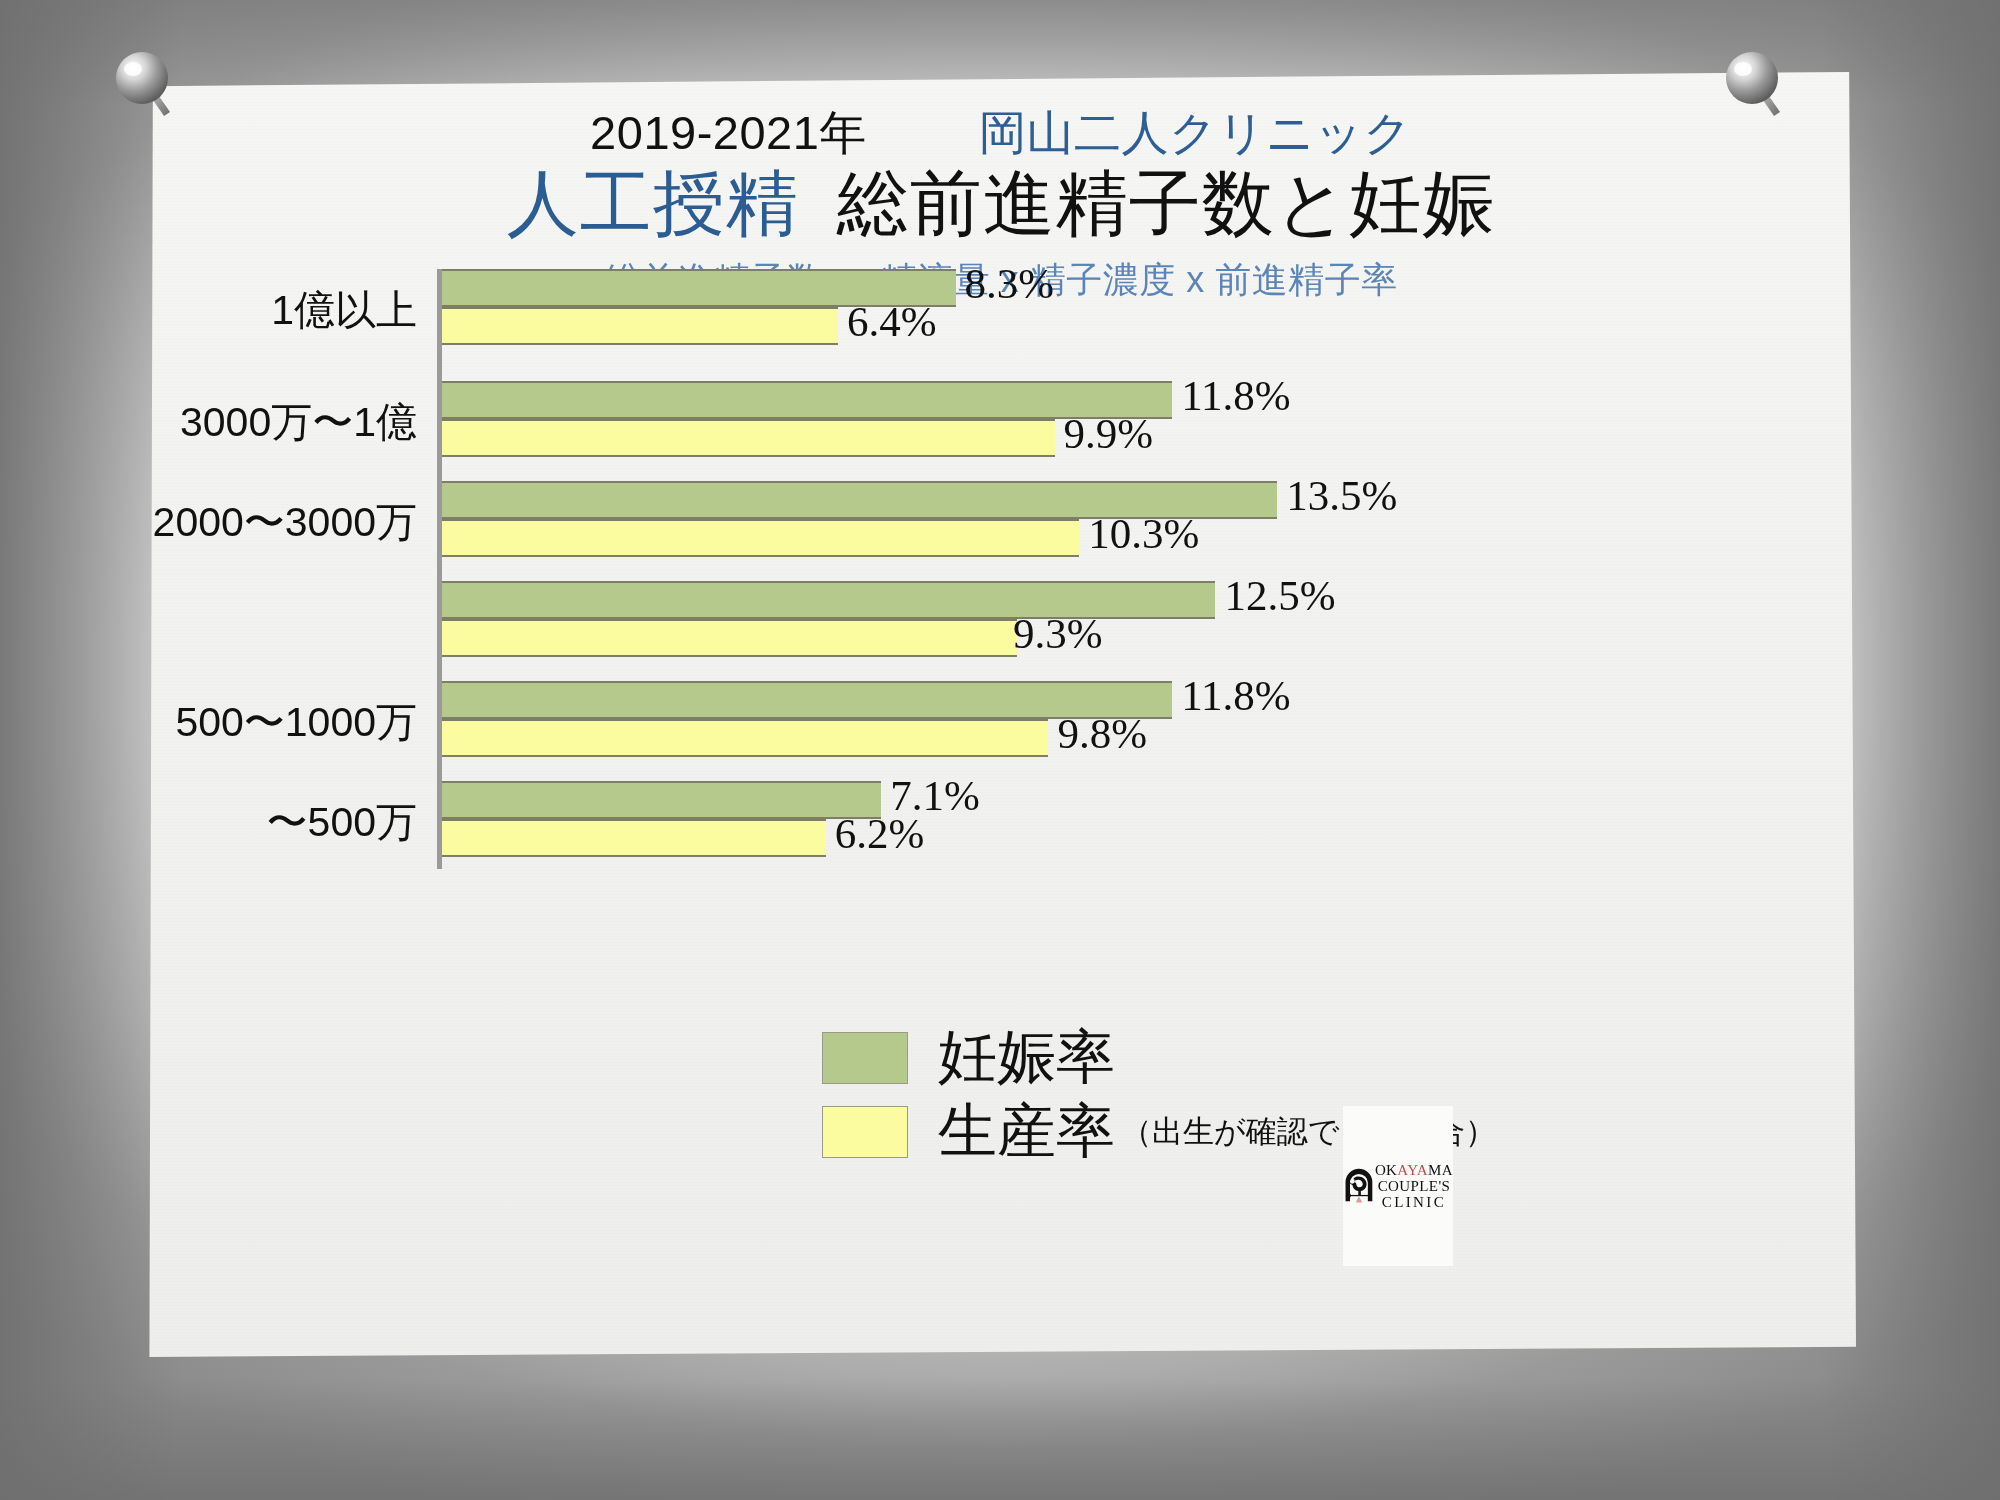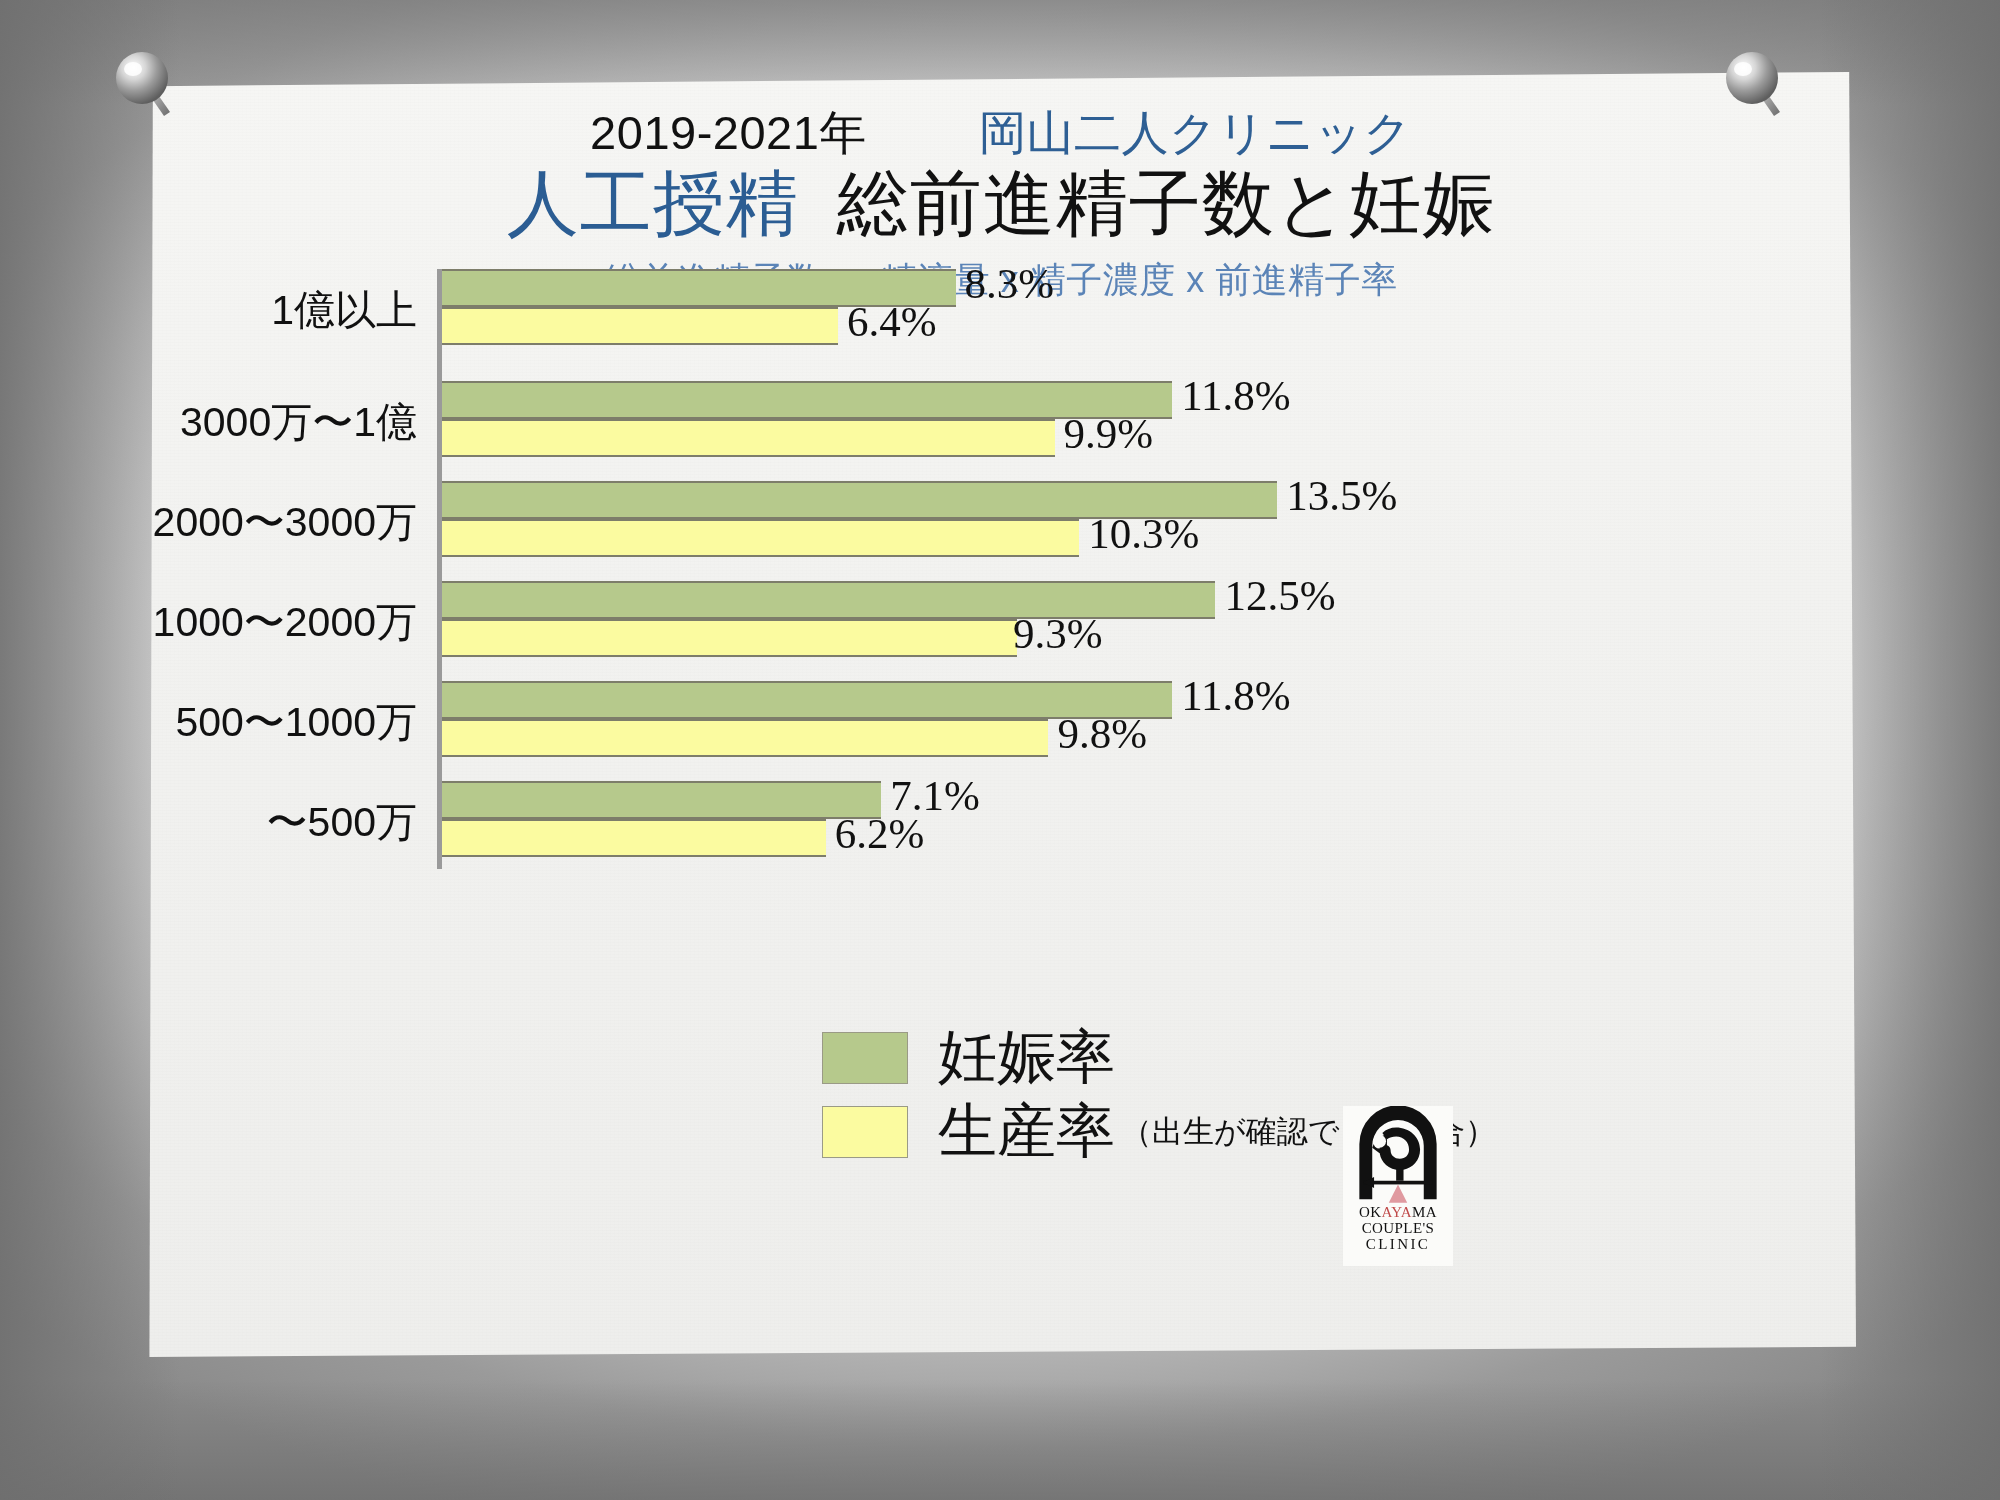--- a/index.html
+++ b/index.html
@@ -108,21 +108,21 @@
   .swatch{width:86px;height:52px;border:1px solid #9a9a86;box-sizing:border-box;}
   .swatch.green{background:#b6c98c;}
   .swatch.yellow{background:#fbfba0;}
   .leg-main{font-size:59px;color:#111;margin-left:30px;white-space:nowrap;}
   .leg-sub{font-size:31px;color:#111;margin-left:6px;white-space:nowrap;}
 
   
   .logo{
     position:absolute;left:1197px;top:1034px;width:110px;height:160px;
     background:#fbfbf9;
-    display:flex;flex-direction:column;align-items:center;
+    display:flex;flex-direction:row;align-items:center;
   }
   .logo-mark{width:92px;height:98px;}
   .logo-txt{font-family:"Liberation Serif","DejaVu Serif",serif;color:#111;text-align:center;line-height:1.08;}
   .logo-l1{font-size:15px;letter-spacing:.4px;}
   .logo-l1 .red{color:#c04a4a;}
   .logo-l2{font-size:15px;letter-spacing:.4px;}
   .logo-l3{font-size:15px;letter-spacing:2.4px;}
 </style>
 </head>
 <body>
@@ -166,23 +166,20 @@
         <div class="cat-group" style="top: 212px; height: 76px; padding-left: 41px;">
           <div class="cat-label-wrap" style="top: 14px;">
             <div class="cat-label" style="position: static;">2000〜3000万</div>
           </div>
           <div class="bar green" style="width: 835.312px; top: 0px;"></div>
           <div class="bar-label" style="left: 849.312px; top: -4px;">13.5%</div>
           <div class="bar yellow" style="width: 637.312px; top: 38px;"></div>
           <div class="bar-label" style="left: 651.312px; top: 34px;">10.3%</div>
         </div>
         <div class="cat-group" style="top: 312px; height: 76px;">
-          <div class="cat-label-wrap" style="top: 14px;">
-            <div class="cat-label" style="position: static;">1000〜2000万</div>
-          </div>
           <div class="bar green" style="width: 773.438px; top: 0px;"></div>
           <div class="bar-label" style="left: 787.438px; top: -4px;">12.5%</div>
           <div class="bar yellow" style="width: 575.438px; top: 38px;"></div>
           <div class="bar-label" style="left: 576px; top: 34px;">9.3%</div>
         </div>
         <div class="cat-group" style="top: 412px; height: 76px;">
           <div class="cat-label-wrap" style="top: 14px;">
             <div class="cat-label" style="position: static;">500〜1000万</div>
           </div>
           <div class="bar green" style="width: 730.125px; top: 0px;"></div>

